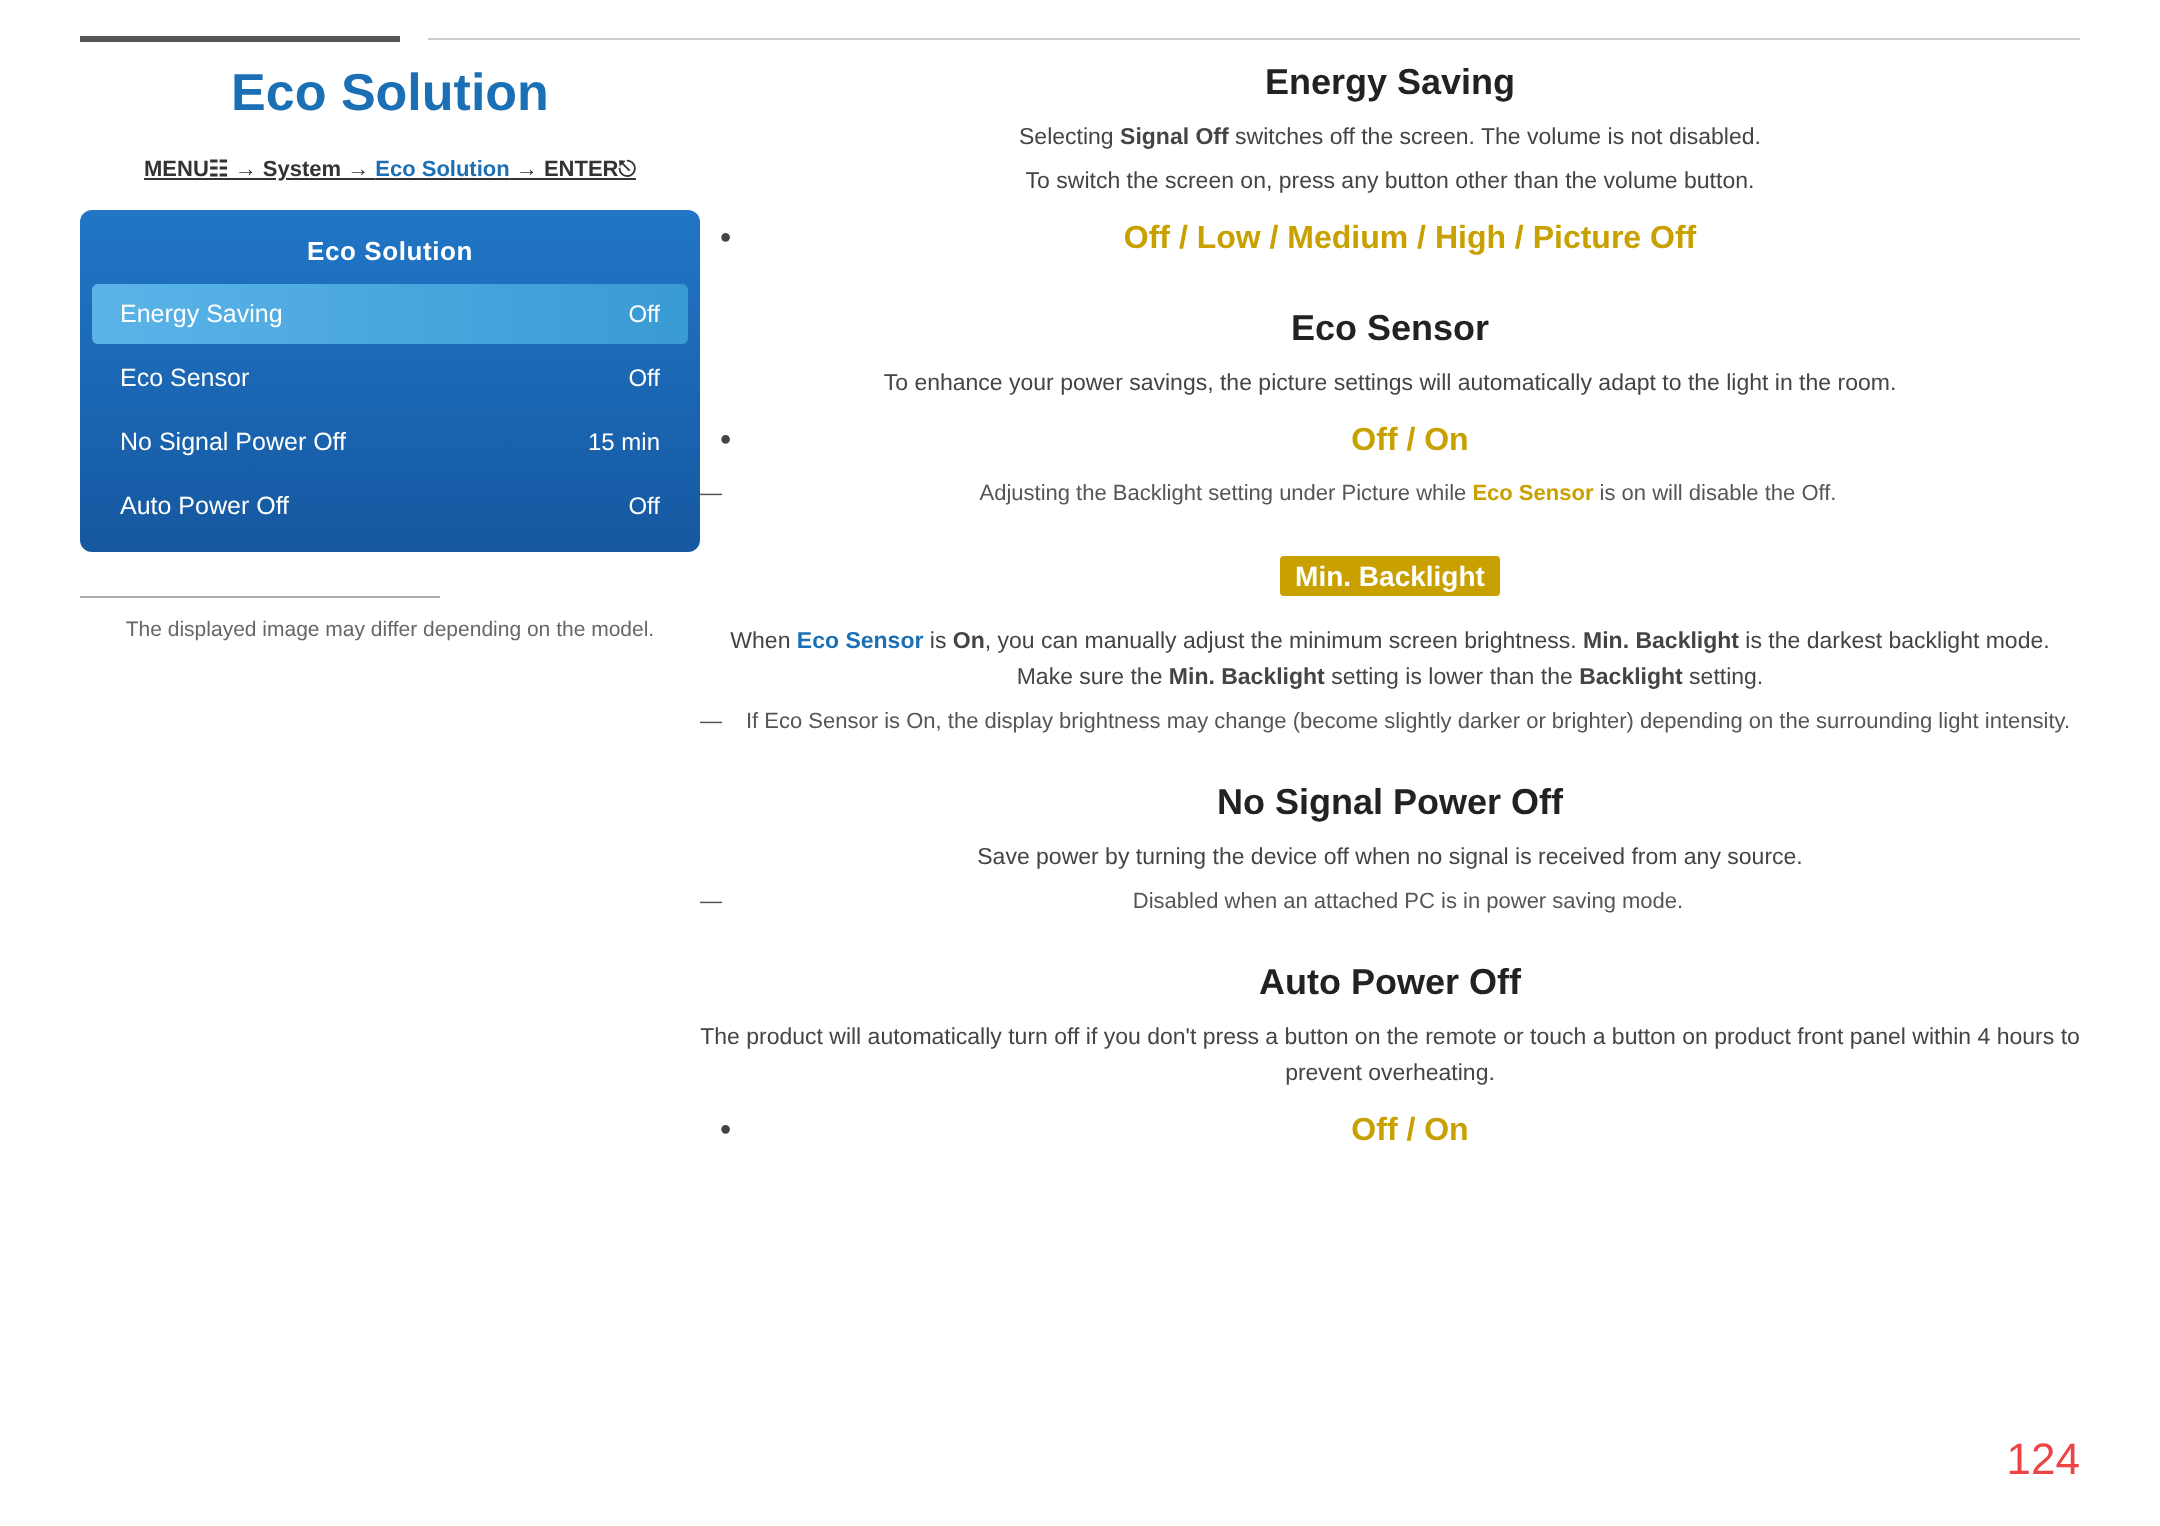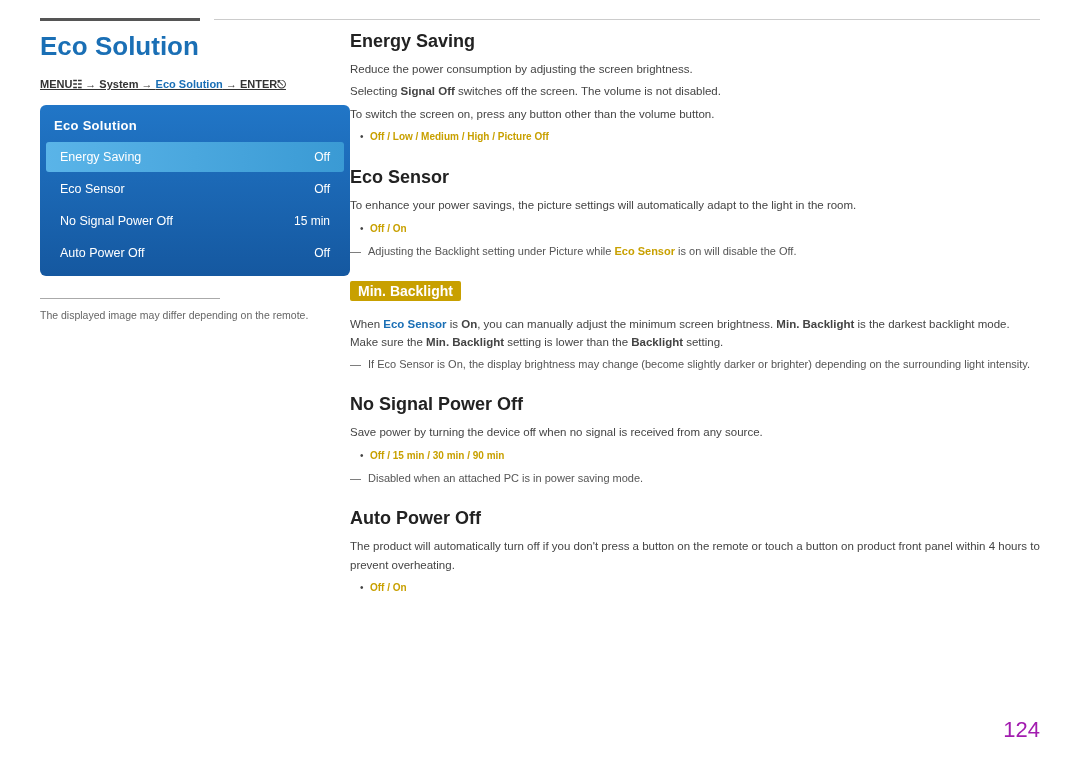--- a/index.html
+++ b/index.html
@@ -27,20 +27,21 @@
     }
     .top-bar-line-right {
       flex: 1;
       height: 1px;
       background: #ccc;
     }
 
     .main-layout {
       display: flex;
       padding: 0 40px;
+      text-align: center;
     }
 
     
     .left-col {
       width: 310px;
       flex-shrink: 0;
     }
     .page-title {
       font-size: 26px;
       font-weight: bold;
@@ -130,21 +131,21 @@
       margin-bottom: 4px;
     }
     .section p .bold { font-weight: bold; }
     .section p .blue-bold { font-weight: bold; color: #1a6fb5; }
 
     .bullet-list {
       list-style: none;
       margin: 6px 0 6px 10px;
     }
     .bullet-list li {
-      font-size: 10px;
+      font-size: 16px;
       color: #444;
       line-height: 1.6;
       padding-left: 10px;
       position: relative;
     }
     .bullet-list li::before {
       content: '•';
       position: absolute;
       left: 0;
       color: #444;
@@ -163,21 +164,21 @@
       content: '—';
       position: absolute;
       left: 0;
     }
 
     .page-number {
       position: absolute;
       bottom: 20px;
       right: 40px;
       font-size: 22px;
-      color: #a21caf;
+      color: #ef4444;
       font-weight: lighter;
     }
   </style>
 </head>
 <body>
 
 <div class="top-bar">
   <div class="top-bar-line-left"></div>
   <div class="top-bar-line-right"></div>
 </div>
@@ -204,28 +205,27 @@
         <span>No Signal Power Off</span>
         <span class="item-value">15 min</span>
       </div>
       <div class="menu-item">
         <span>Auto Power Off</span>
         <span class="item-value">Off</span>
       </div>
     </div>
 
     <div class="divider-line"></div>
-    <div class="footnote">The displayed image may differ depending on the remote.</div>
+    <div class="footnote">The displayed image may differ depending on the model.</div>
   </div>
 
   <div class="right-col">
 
     <div class="section">
       <div class="section-title">Energy Saving</div>
-      <p>Reduce the power consumption by adjusting the screen brightness.</p>
       <p>Selecting <span class="bold">Signal Off</span> switches off the screen. The volume is not disabled.</p>
       <p>To switch the screen on, press any button other than the volume button.</p>
       <ul class="bullet-list">
         <li><span class="gold">Off / Low / Medium / High / Picture Off</span></li>
       </ul>
     </div>
 
     <div class="section">
       <div class="section-title">Eco Sensor</div>
       <p>To enhance your power savings, the picture settings will automatically adapt to the light in the room.</p>
@@ -243,23 +243,20 @@
         When <span class="blue-bold">Eco Sensor</span> is <span class="bold">On</span>, you can manually adjust the minimum screen brightness. <span class="bold">Min. Backlight</span> is the darkest backlight mode. Make sure the <span class="bold">Min. Backlight</span> setting is lower than the <span class="bold">Backlight</span> setting.
       </p>
       <div class="note-line">
         If <span class="blue-bold">Eco Sensor</span> is <span class="bold">On</span>, the display brightness may change (become slightly darker or brighter) depending on the surrounding light intensity.
       </div>
     </div>
 
     <div class="section">
       <div class="section-title">No Signal Power Off</div>
       <p>Save power by turning the device off when no signal is received from any source.</p>
-      <ul class="bullet-list">
-        <li><span class="gold">Off / 15 min / 30 min / 90 min</span></li>
-      </ul>
       <div class="note-line">Disabled when an attached PC is in power saving mode.</div>
     </div>
 
     <div class="section">
       <div class="section-title">Auto Power Off</div>
       <p>The product will automatically turn off if you don't press a button on the remote or touch a button on product front panel within 4 hours to prevent overheating.</p>
       <ul class="bullet-list">
         <li><span class="gold">Off / On</span></li>
       </ul>
     </div>

